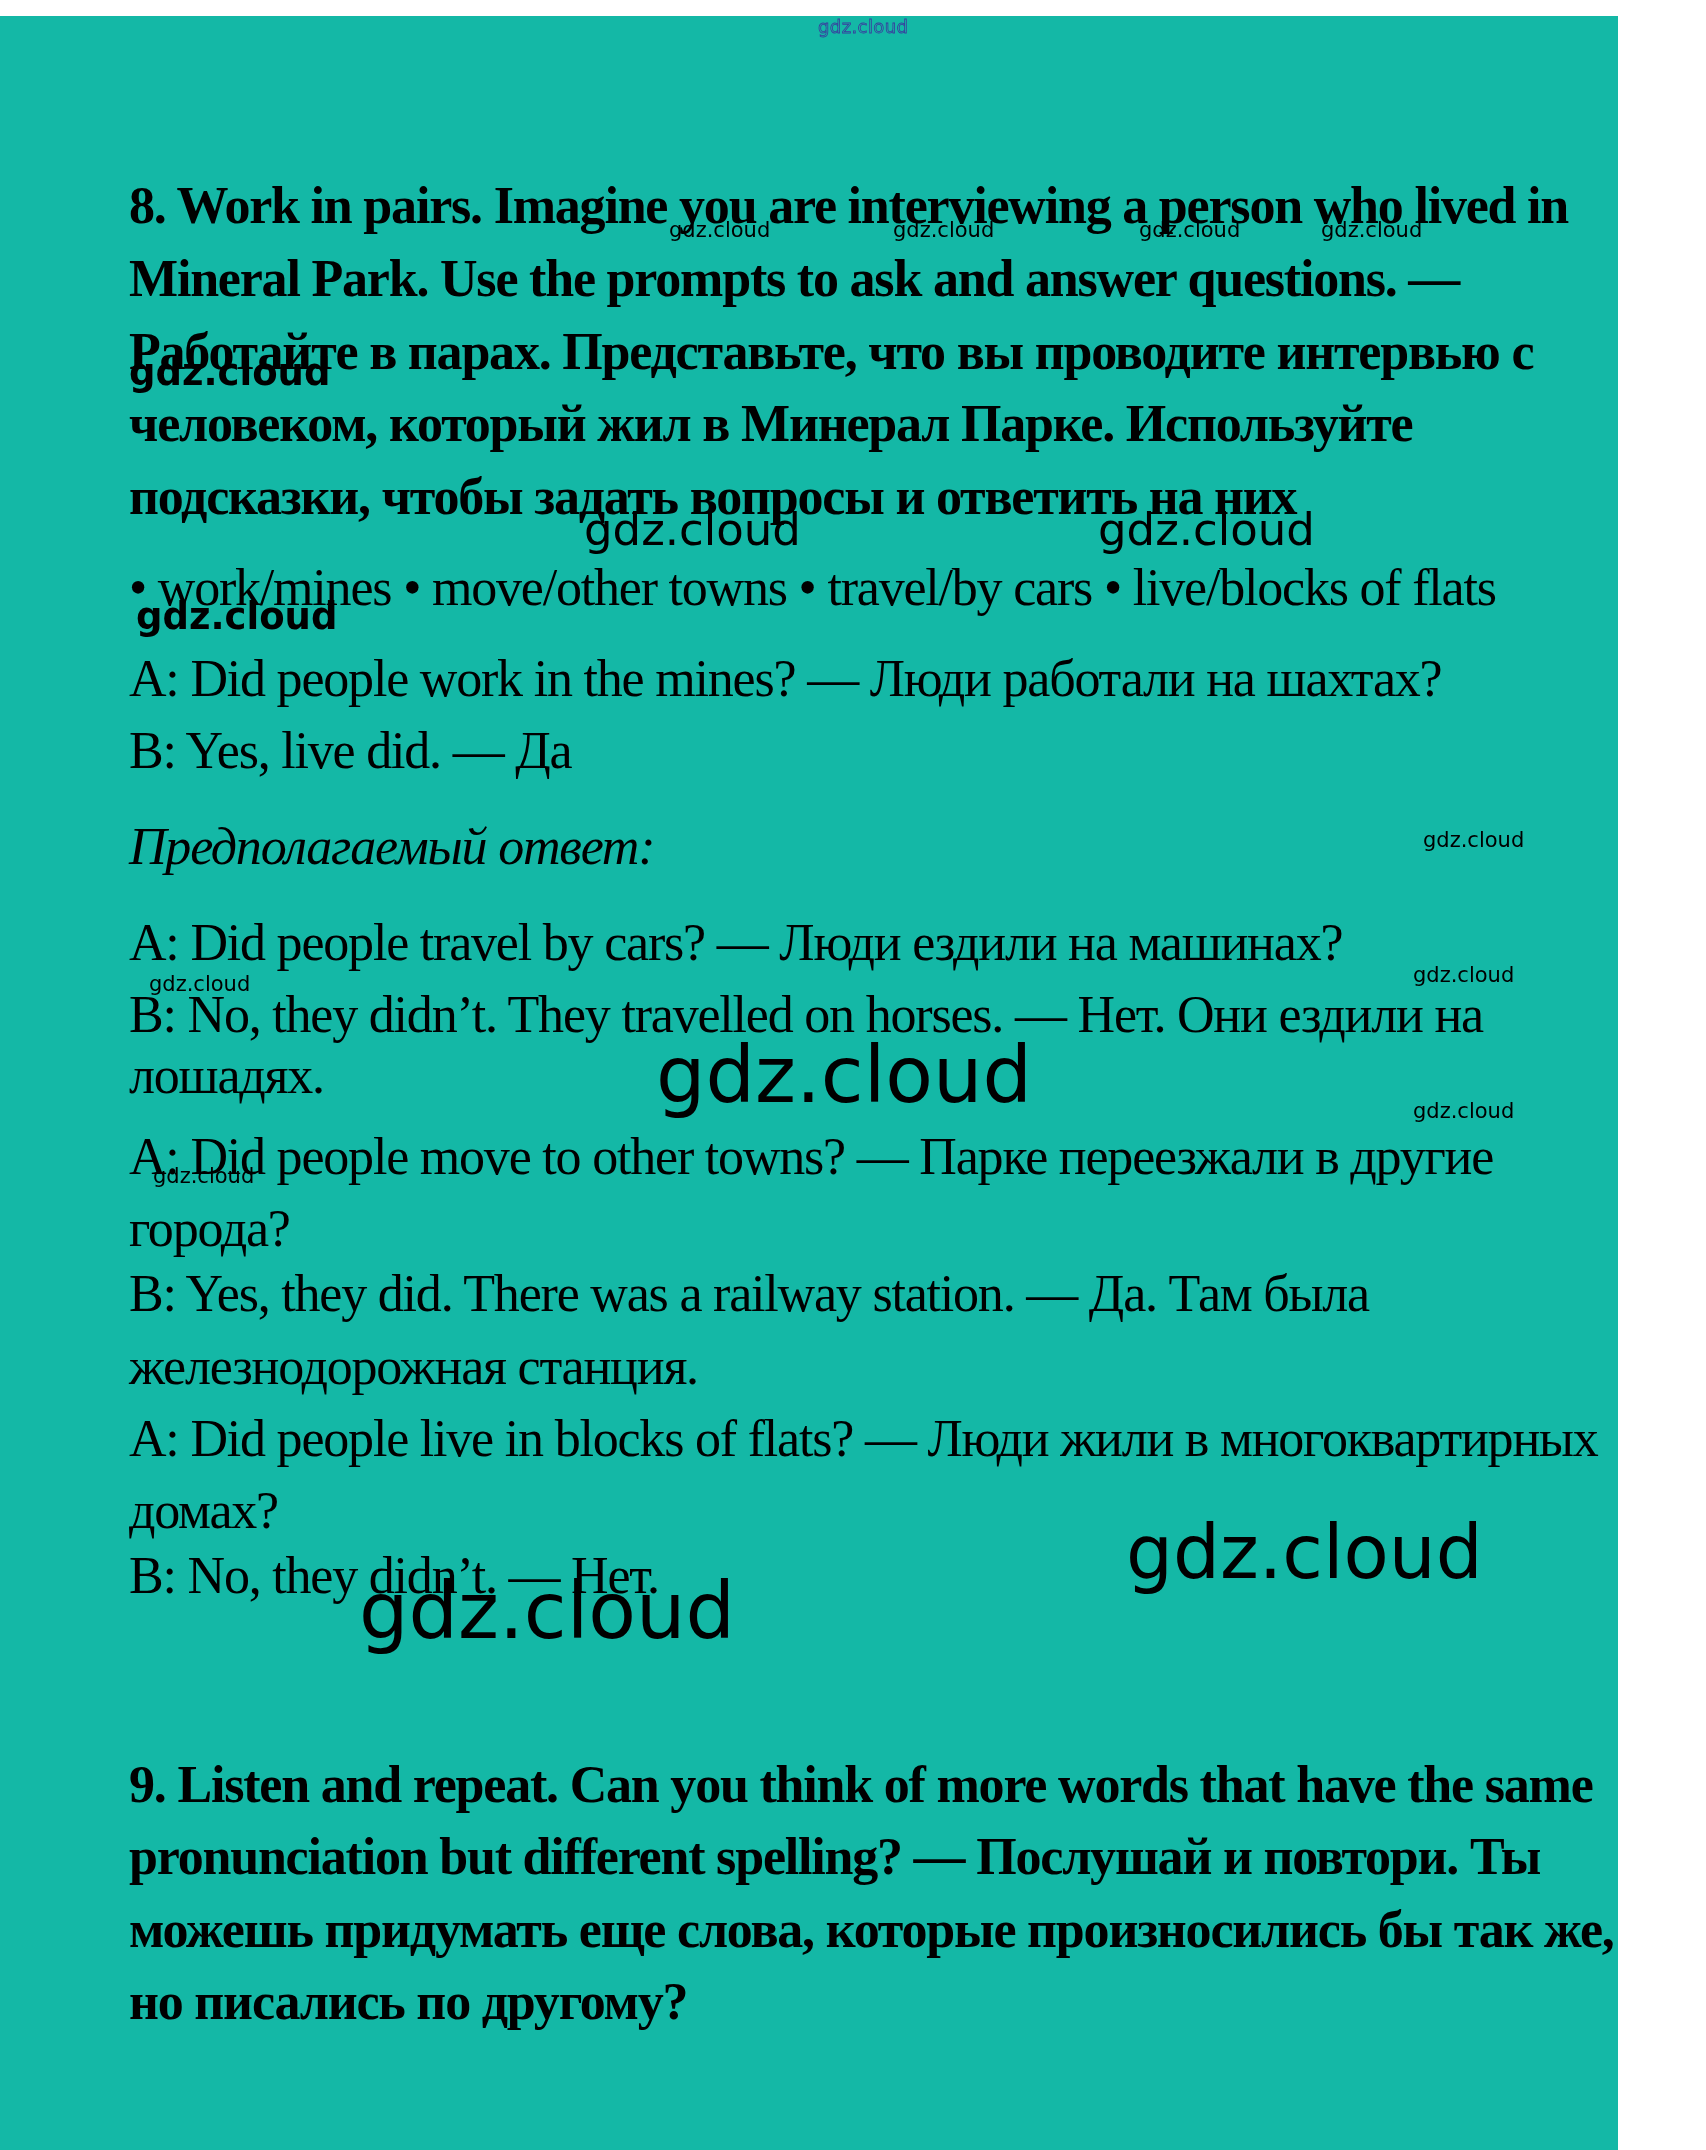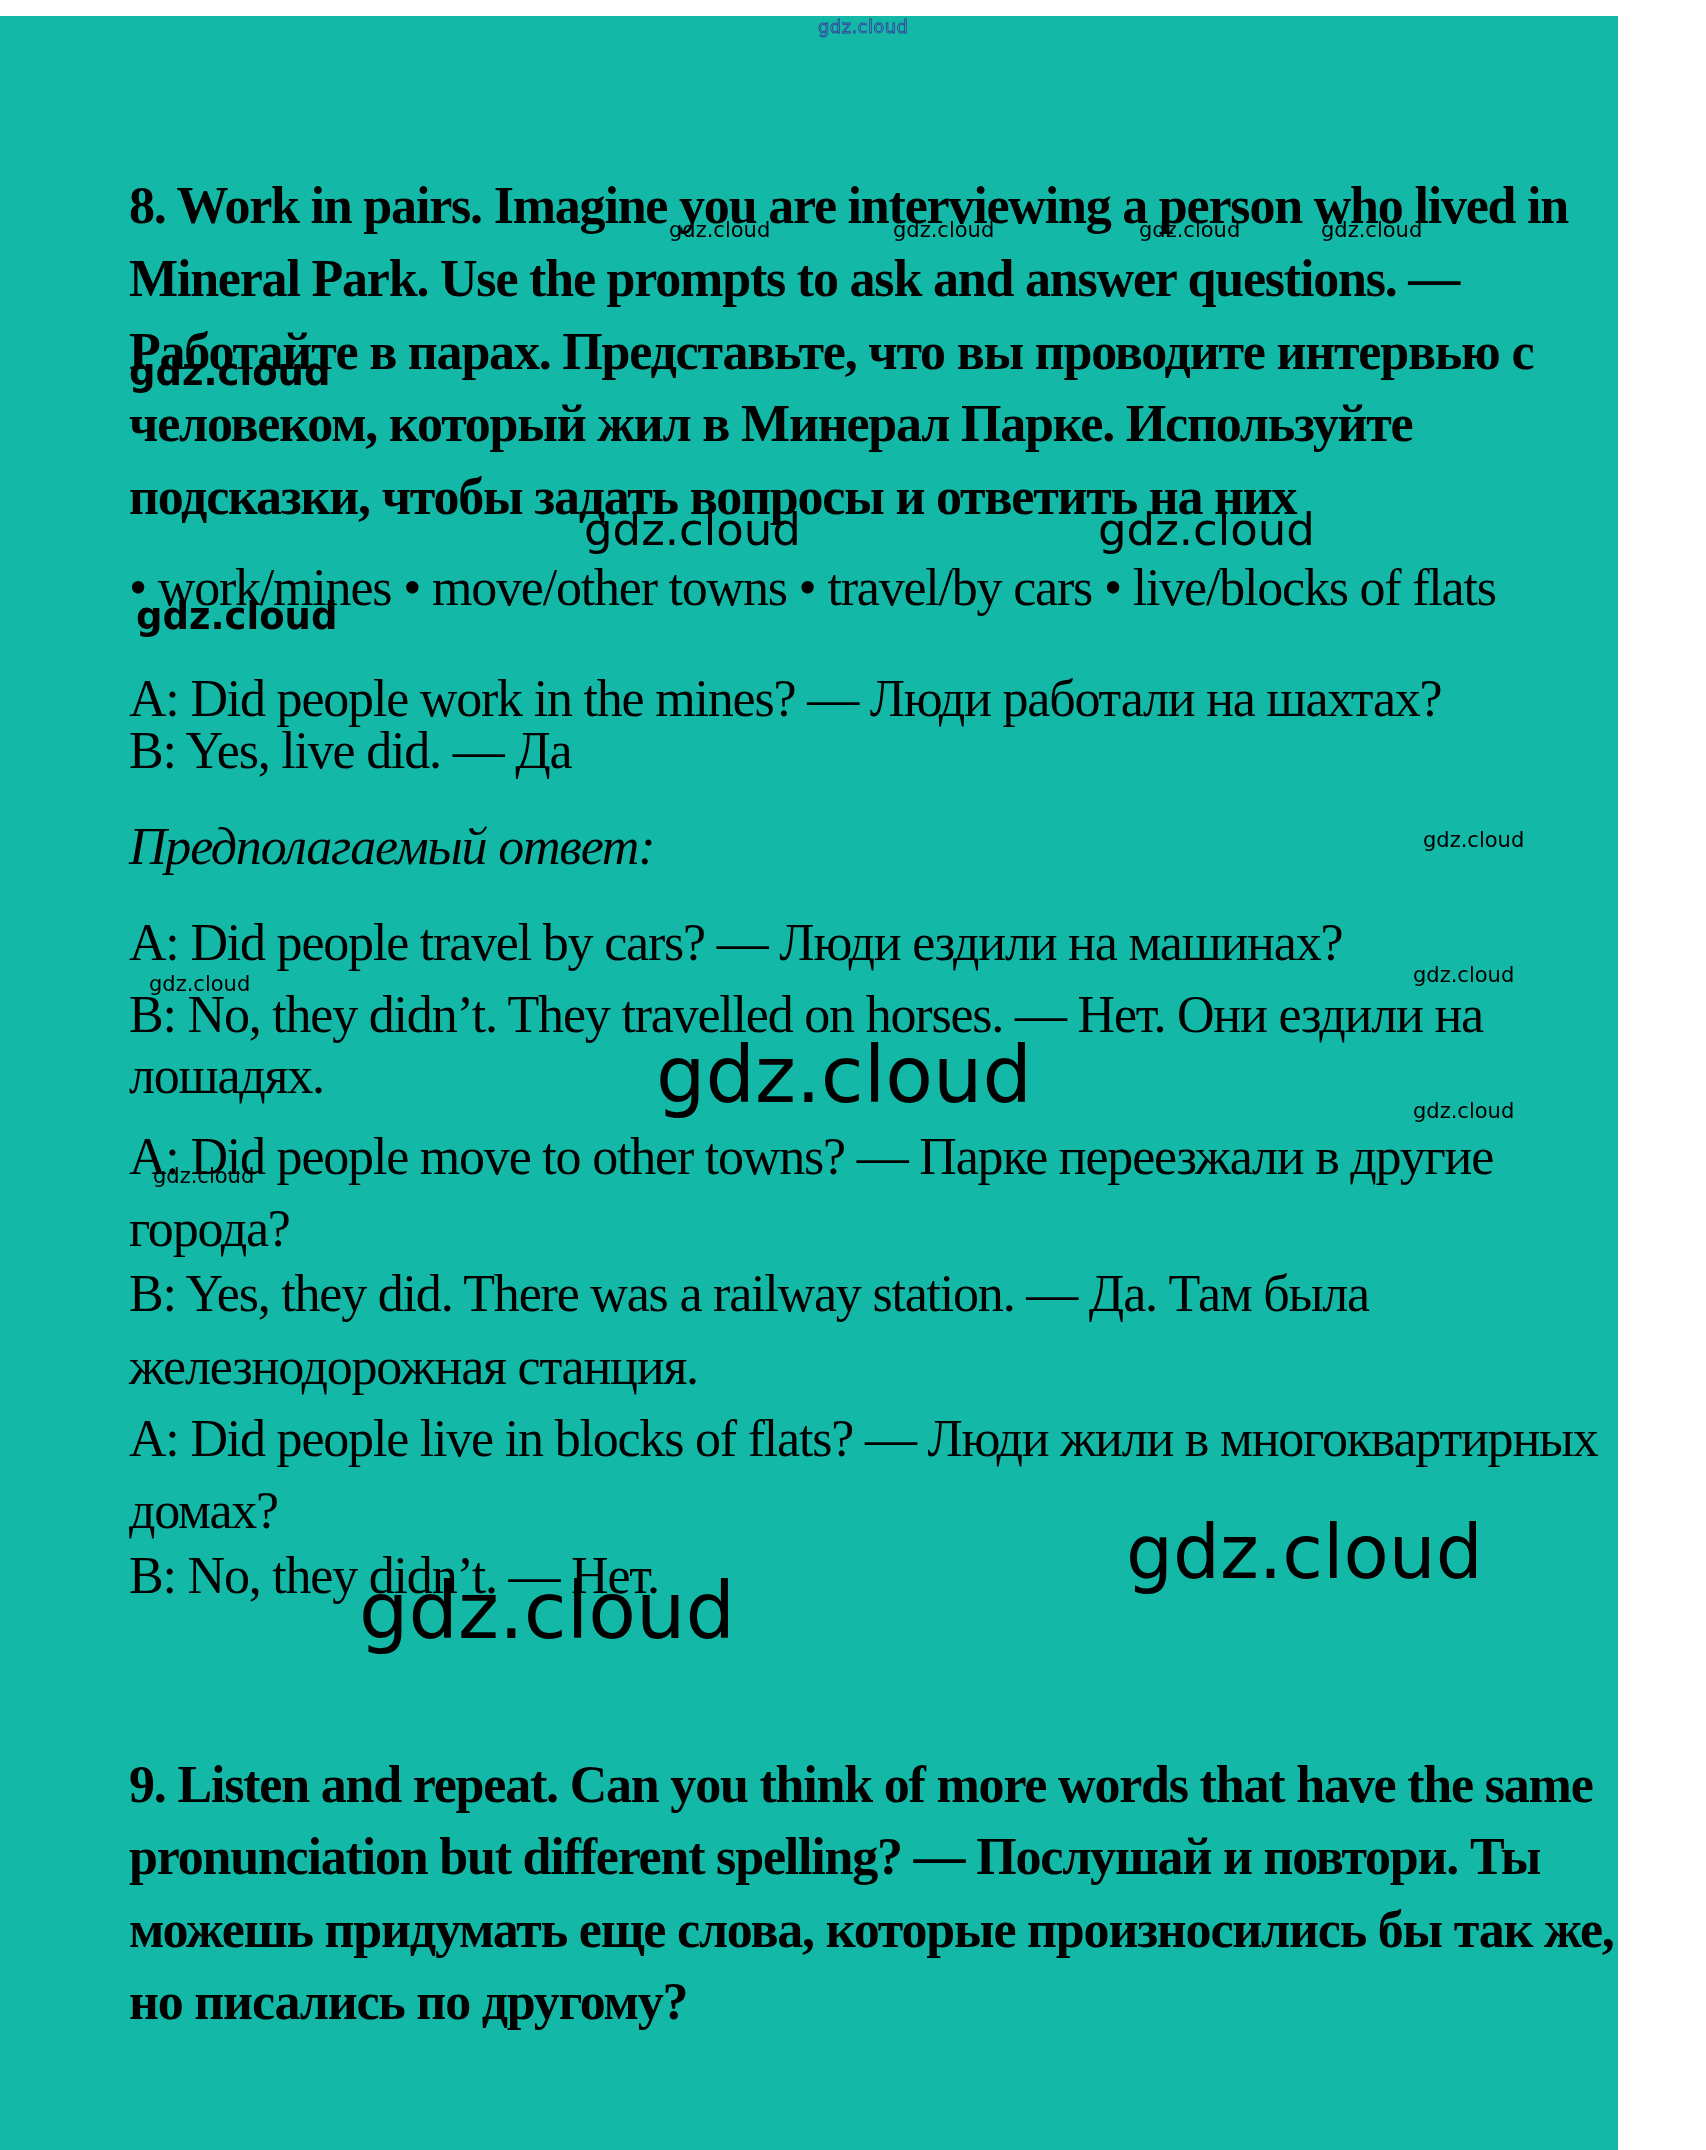--- a/index.html
+++ b/index.html
@@ -69,21 +69,21 @@
 
   <div class="wm wm-semibold" style="top:338px; left:129px;">gdz.cloud</div>
 
   <div class="wm wm-mid" style="top:491px; left:584px;">gdz.cloud</div>
   <div class="wm wm-mid" style="top:491px; left:1098px;">gdz.cloud</div>
 
   <div class="line" style="top:545px;">• work/mines • move/other towns • travel/by cars • live/blocks of flats</div>
 
   <div class="wm wm-semibold" style="top:582px; left:136px;">gdz.cloud</div>
 
-  <div class="line" style="top:656px;">A: Did people work in the mines? — Люди работали на шахтах?</div>
+  <div class="line" style="top:636px;">A: Did people work in the mines? — Люди работали на шахтах?</div>
   <div class="line" style="top:708px;">B: Yes, live did. — Да</div>
 
   <div class="line italic" style="top:804px;">Предполагаемый ответ:</div>
   <div class="wm wm-small" style="top:814px; left:1423px;">gdz.cloud</div>
 
   <div class="line" style="top:900px;">A: Did people travel by cars? — Люди ездили на машинах?</div>
   <div class="wm wm-small" style="top:958px; left:149px;">gdz.cloud</div>
   <div class="wm wm-small" style="top:949px; left:1413px;">gdz.cloud</div>
   <div class="line" style="top:972px;">B: No, they didn’t. They travelled on horses. — Нет. Они ездили на</div>
   <div class="line" style="top:1033px;">лошадях.</div>

